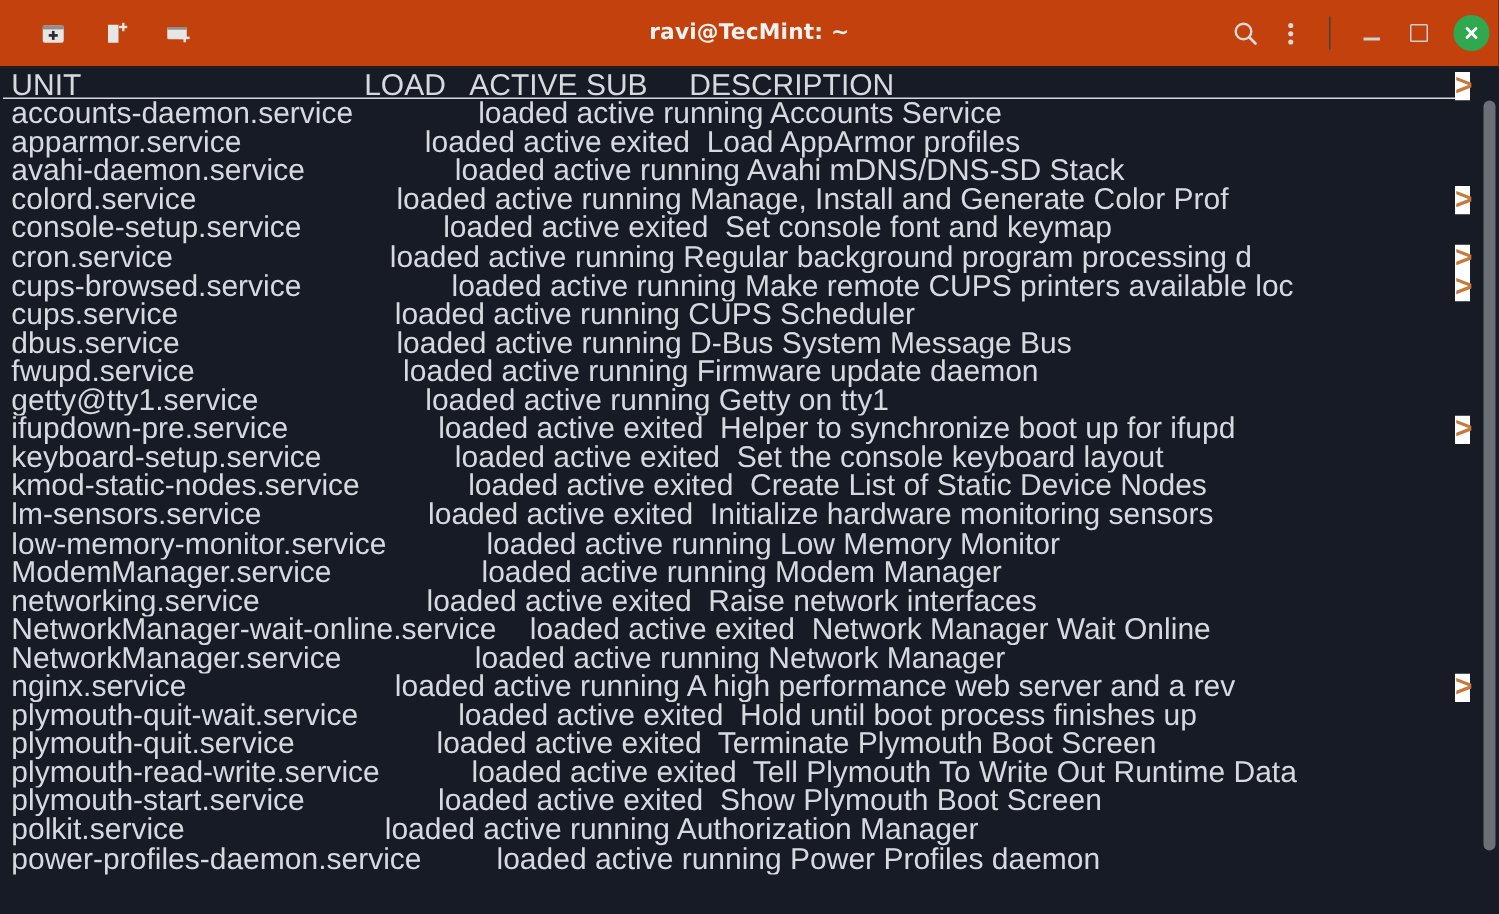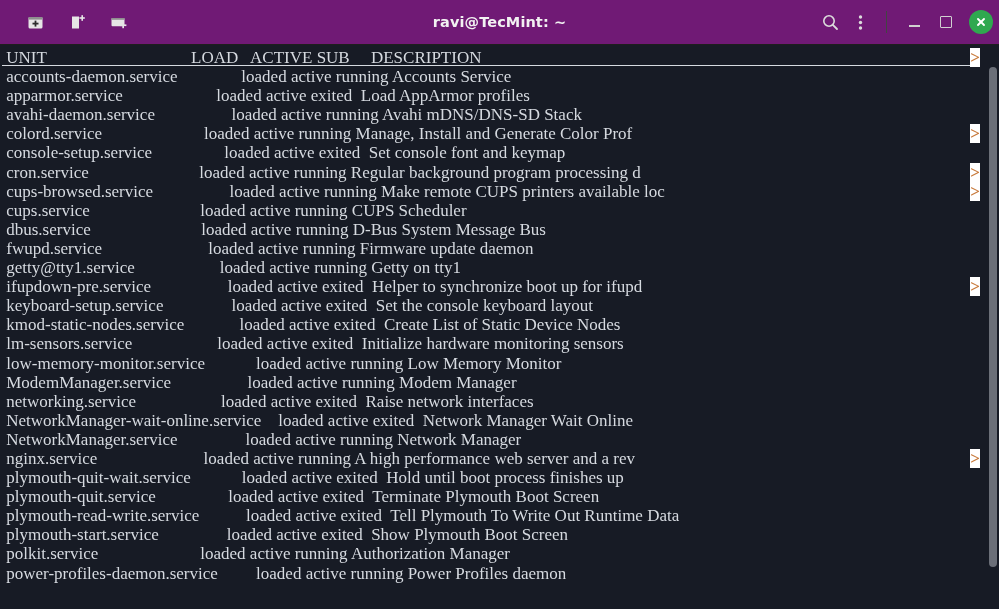--- a/index.html
+++ b/index.html
@@ -22,21 +22,21 @@
     display: flex;
     flex-direction: column;
     background: #171b25;
     position: relative;
   }
 
   
   .titlebar {
     height: 45px;
     min-height: 45px;
-    background: #701a75;
+    background: #c2410c;
     border-bottom: 1px solid #1e1e1e;
     display: flex;
     align-items: center;
     padding: 0 6px 0 22px;
     box-sizing: border-box;
     position: relative;
     font-family: "DejaVu Sans", "Liberation Sans", sans-serif;
     text-decoration: underline;
   }
   .tb-left {
@@ -126,22 +126,22 @@
   
   .terminal {
     flex: 1;
     position: relative;
     background: #171b25;
     overflow: hidden;
     padding: 3px 0 0 0;
     box-sizing: border-box;
   }
   .screen {
-    font-family: Liberation Serif, serif;
-    font-size: 17px;
+    font-family: Liberation Sans, sans-serif;
+    font-size: 20px;
     line-height: 19.1px;
     color: #d6dae0;
     white-space: pre;
     padding-left: 2px;
   }
   .row {
     height: 19.1px;
     position: relative;
     white-space: pre;
     overflow: hidden;

